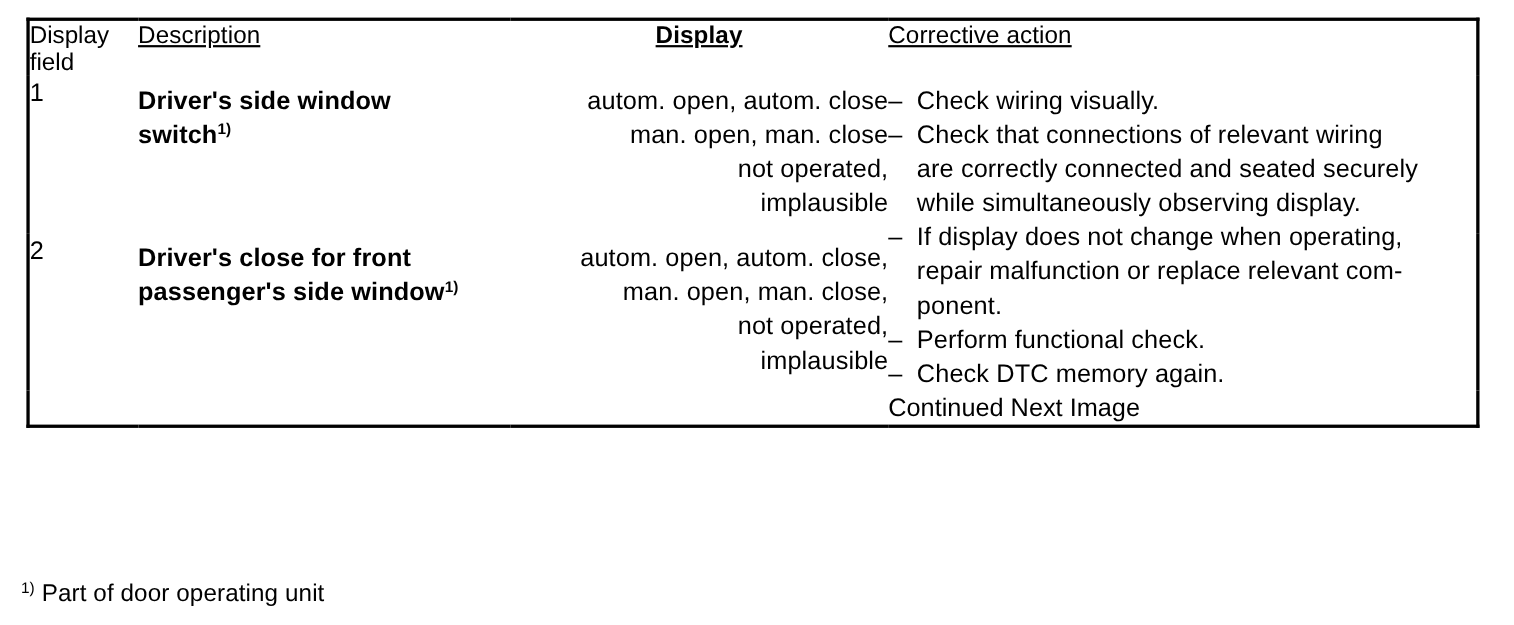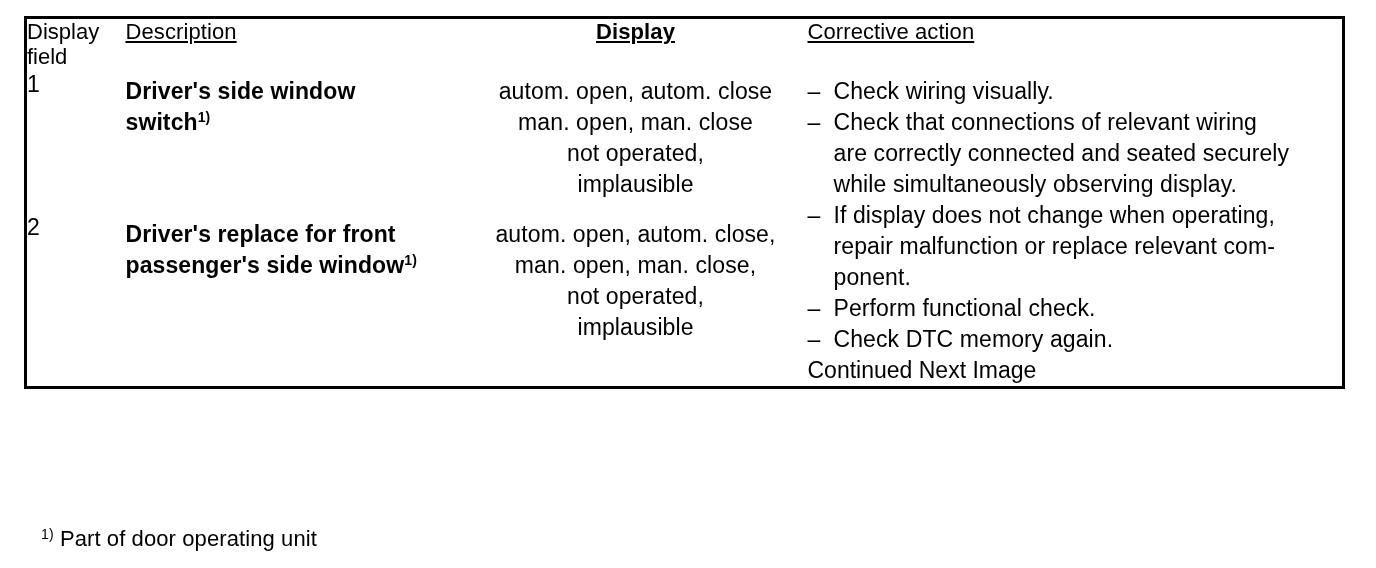--- a/index.html
+++ b/index.html
@@ -57,21 +57,21 @@
     border-bottom: 5px double #000;
   }
 
   .row-sep > * { border-bottom: 3px solid #000; }
 
   .cell {
     padding: 7px 9px 9px 9px;
     box-sizing: border-box;
   }
   .cell.center   { text-align: center; }
-  .cell.ctrtext  { text-align: center; }
+  .cell.ctrtext  { text-align: right; }
 
   .hdr-label {
     font-size: 22px;
     line-height: 25px;
     letter-spacing: 0.1px;
     text-decoration: underline;
   }
   .hdr-label.bold {
     font-weight: bold;
   }
@@ -134,21 +134,21 @@
     line-height: 31px;
     text-align: center;
     padding: 9px 9px 10px 9px;
     margin-top: 28px;
   }
 
   .spacer-cell { padding: 9px; }
 
   .footnote {
     position: absolute;
-    left: 41px;
+    left: 19px;
     top: 525px;
     font-size: 22px;
     line-height: 28px;
     letter-spacing: 0.1px;
     white-space: nowrap;
   }
   .footnote sup.fn { vertical-align: 7px; font-size: 14px; }
 
   .r1-desc-pad { padding-top: 7px; }
 </style>
@@ -231,21 +231,21 @@
             </li>
           </ul>
         </td>
       </tr>
 
       <tr class="row-sep">
         <td class="cell vr-r num">2</td>
 
         <td class="cell vr-r">
           <div class="body-text r1-desc-pad">
-            <div>Driver's replace for front</div>
+            <div>Driver's close for front</div>
             <div>
               <span>passenger's side window</span><sup class="fn">1)</sup>
             </div>
           </div>
         </td>
 
         <td class="cell vr-r ctrtext">
           <div class="disp-lines r1-desc-pad">
             <div>autom. open, autom. close,</div>
             <div>man. open, man. close,</div>

